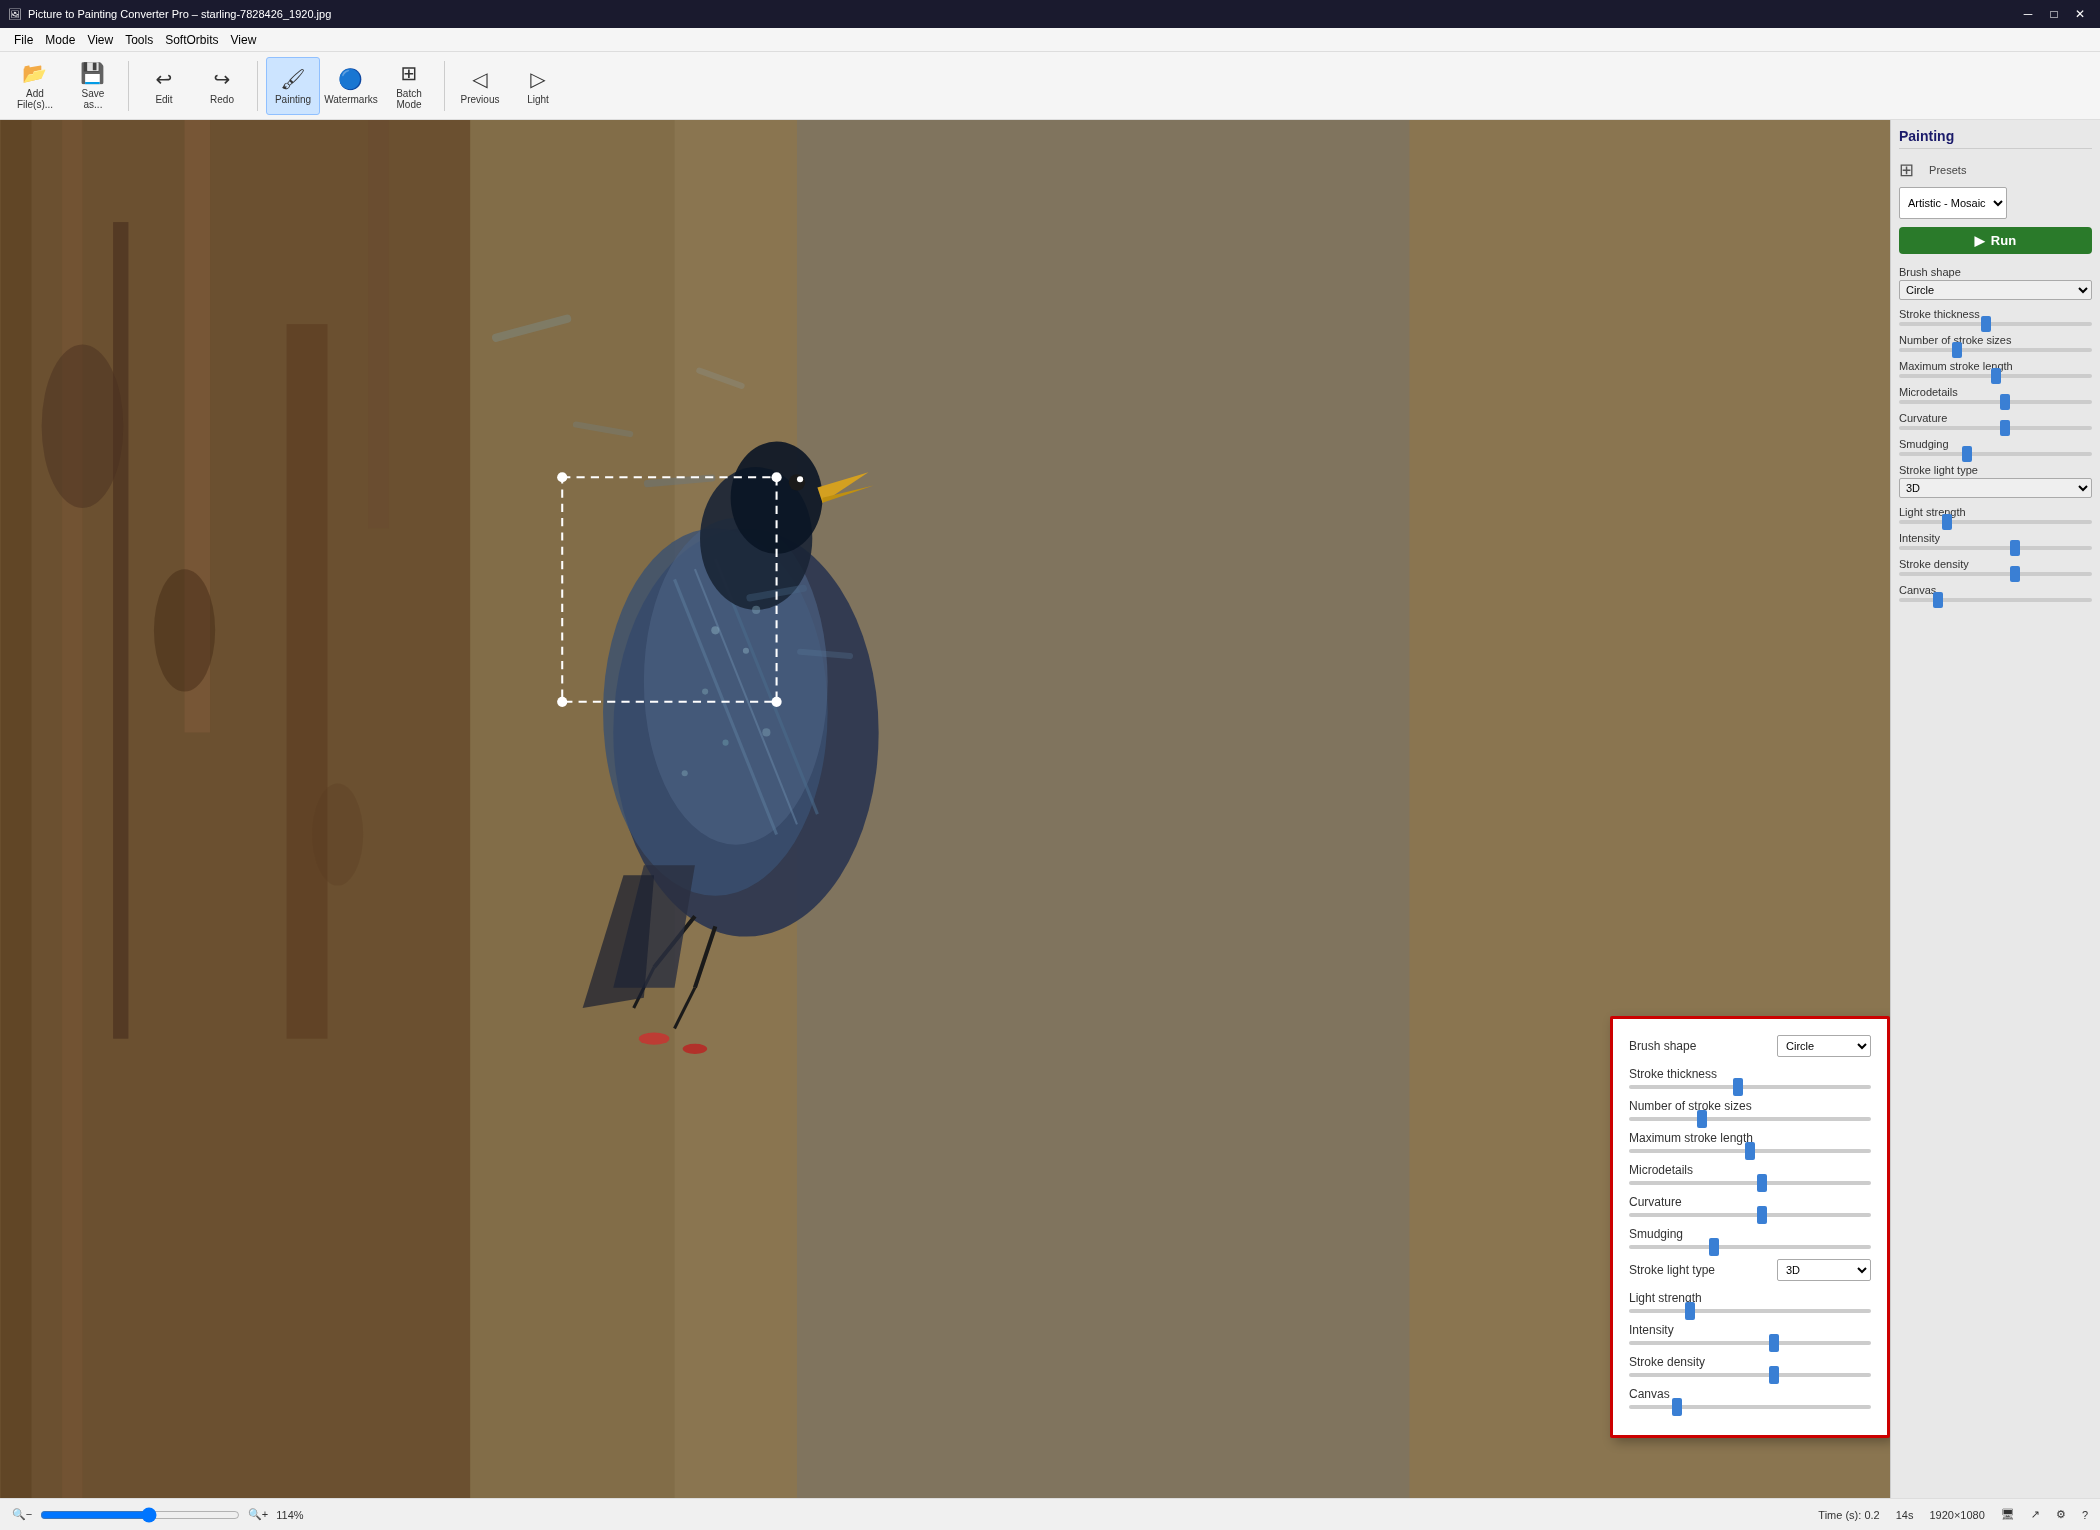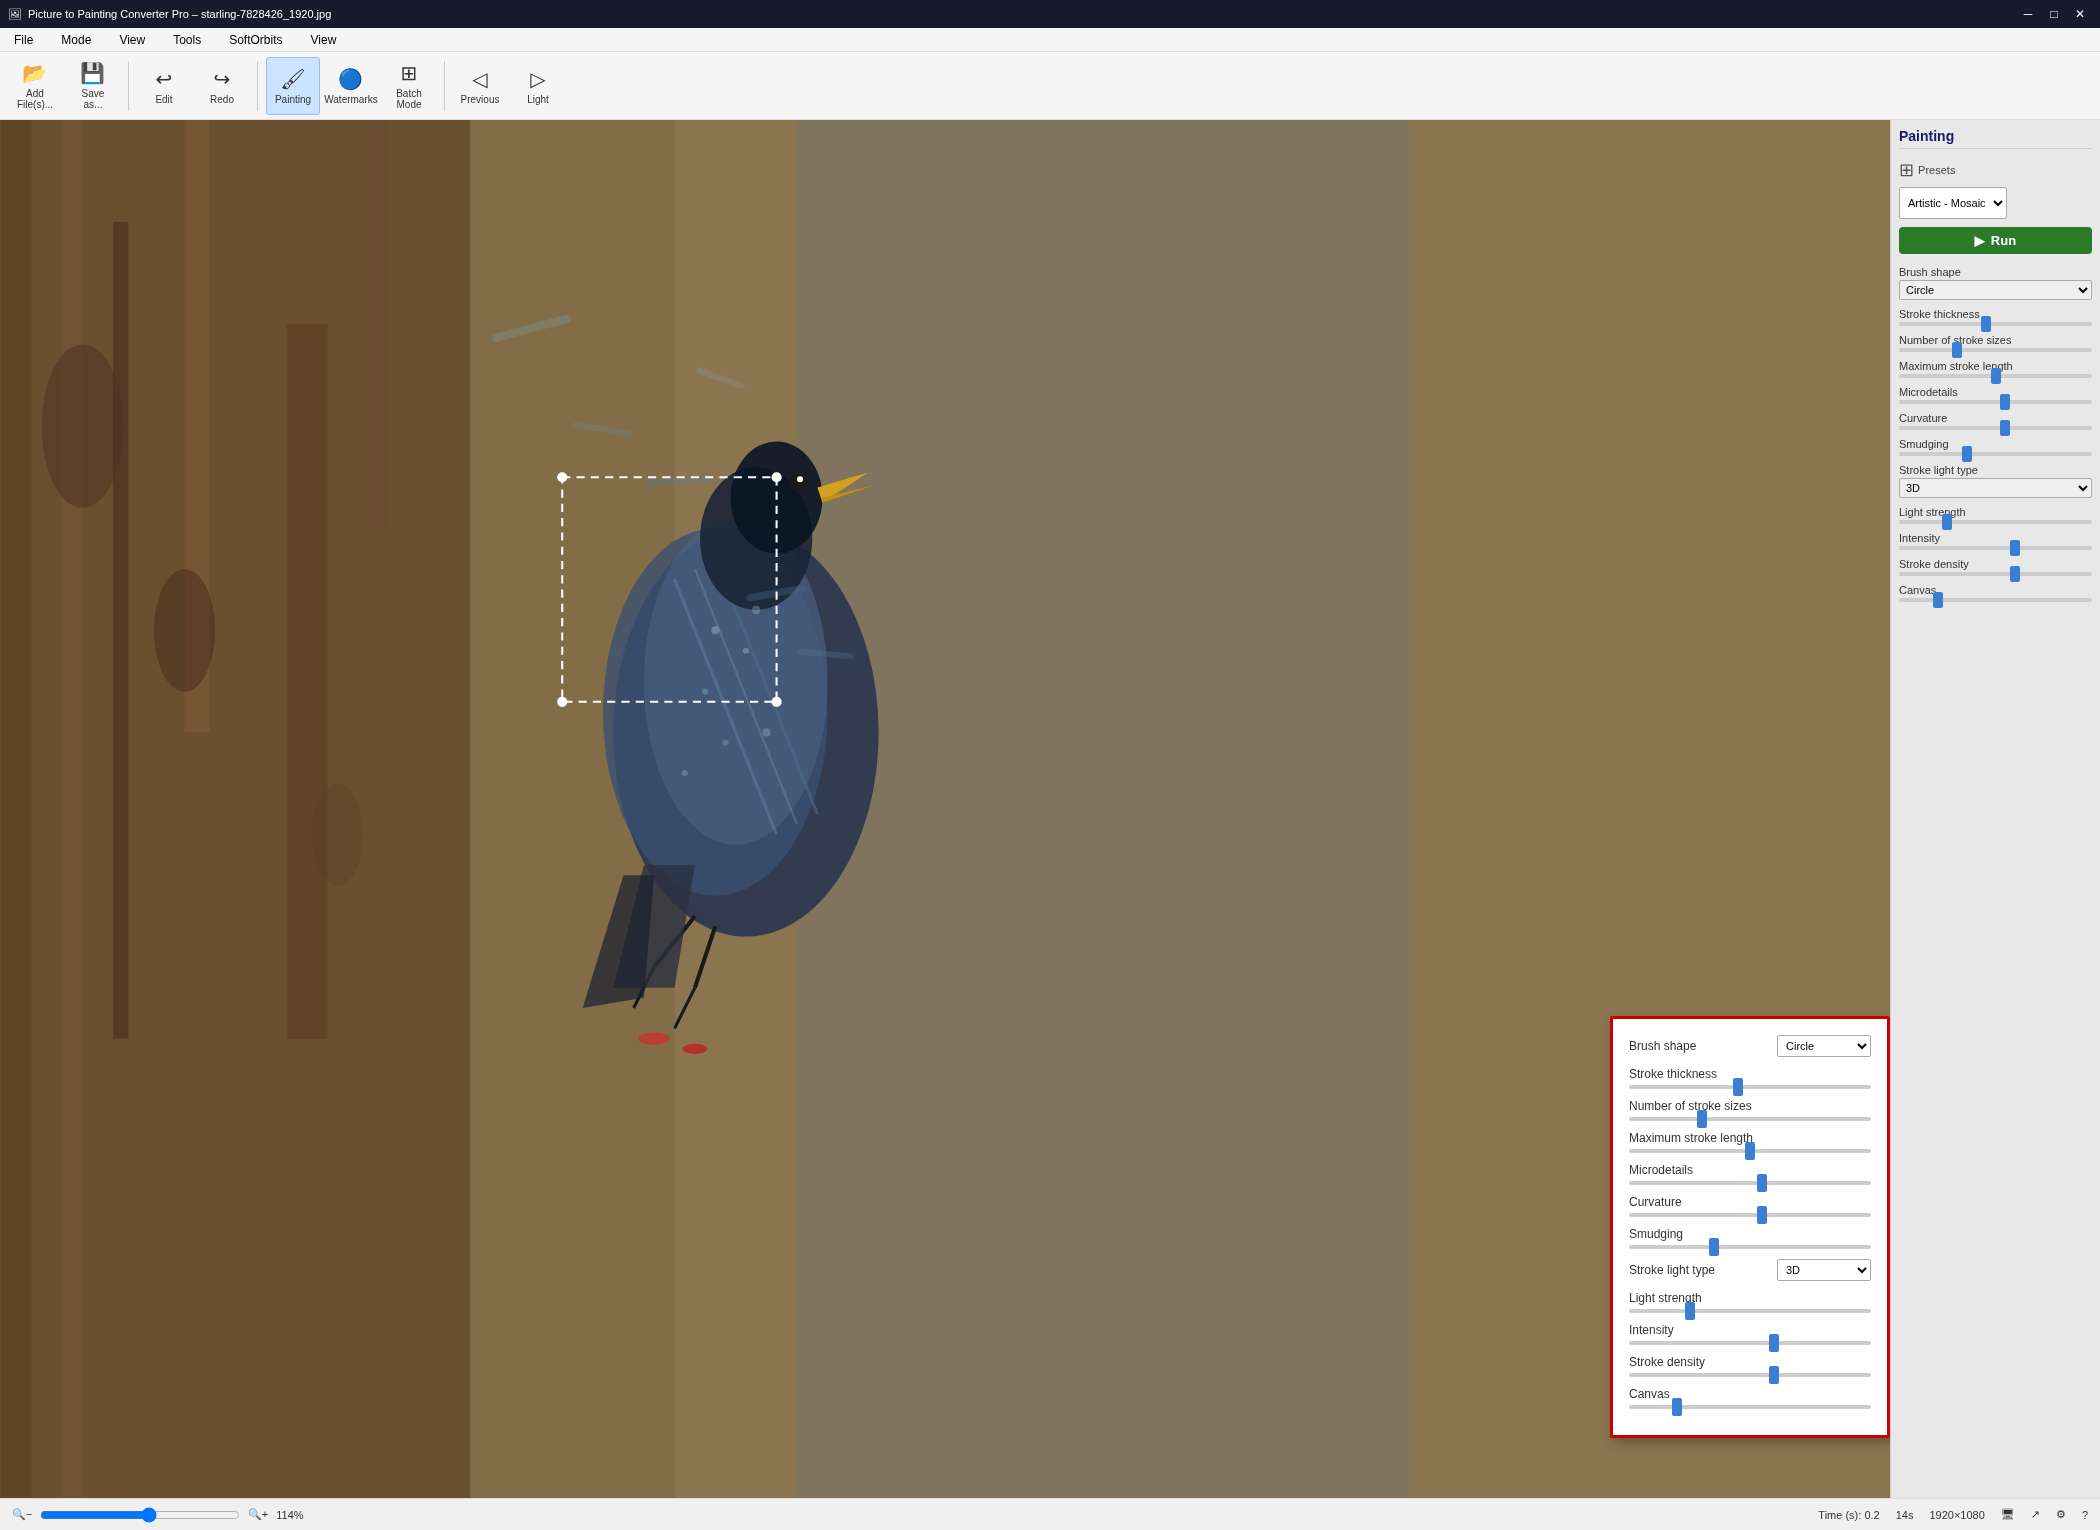--- a/index.html
+++ b/index.html
@@ -21,21 +21,21 @@
     .title-bar-btn { width: 24px; height: 20px; background: none; border: none; color: white; cursor: pointer; font-size: 12px; display: flex; align-items: center; justify-content: center; }
 
     
     .menu-bar {
       background: #f5f5f5;
       border-bottom: 1px solid #ddd;
       height: 24px;
       display: flex;
       align-items: center;
       padding: 0 8px;
-      gap: 16px;
+      gap: 0;
       font-size: 12px;
     }
     .menu-item { cursor: pointer; padding: 2px 6px; }
 
     
     .toolbar {
       background: #f5f5f5;
       border-bottom: 1px solid #ddd;
       height: 68px;
       display: flex;
@@ -85,21 +85,21 @@
       padding: 8px;
     }
     .sidebar-title {
       font-size: 14px;
       font-weight: 600;
       color: #1a1a6a;
       margin-bottom: 10px;
       padding-bottom: 4px;
       border-bottom: 1px solid #ccc;
     }
-    .presets-label { font-size: 11px; color: #444; font-weight: 500; }
+    .presets-label { font-size: 11px; color: #444; font-weight: 500; margin-left: 11px; }
     .presets-select {
       flex: 1;
       font-size: 11px;
       padding: 8px 4px;
       border: 1px solid #aaa;
       border-radius: 2px;
       background: white;
     }
     .run-btn {
       width: 100%;

